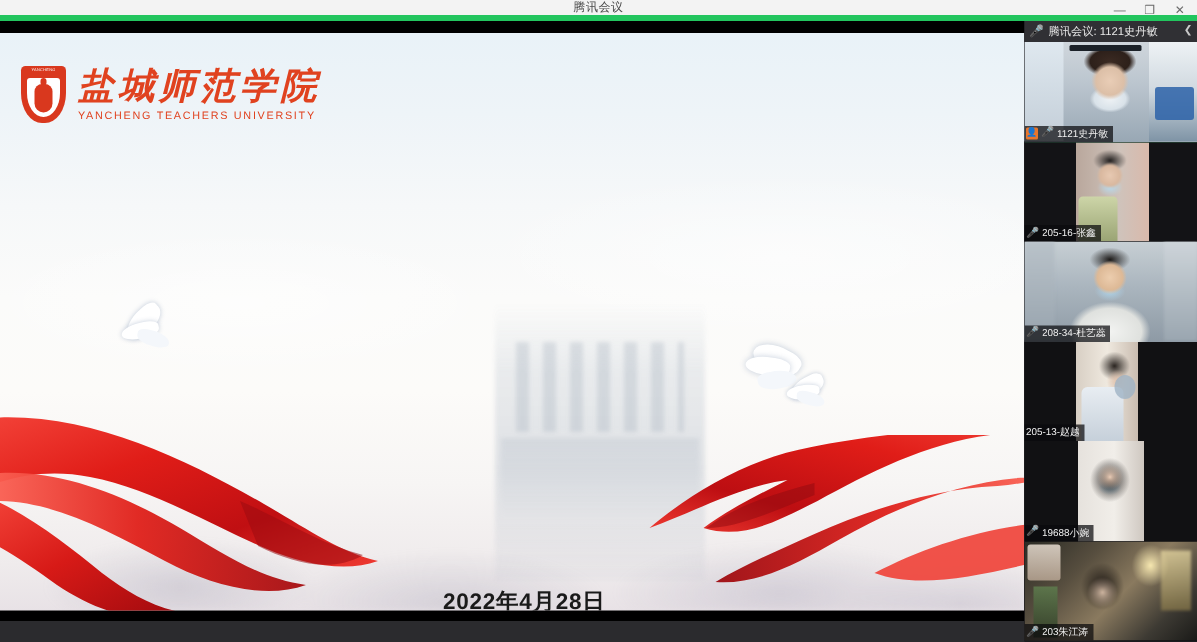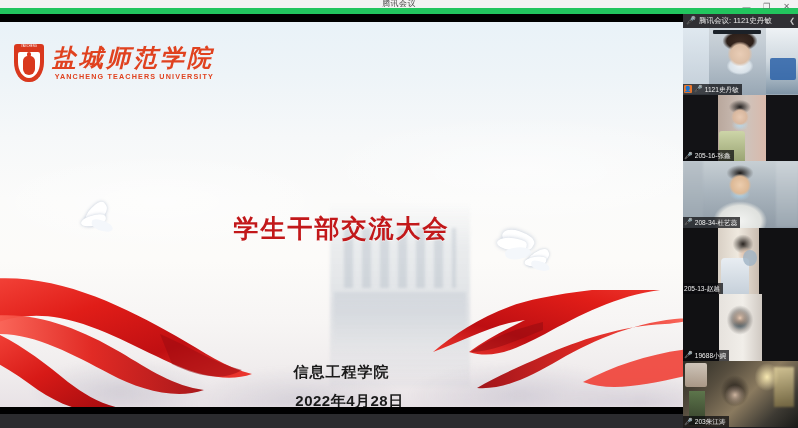--- a/index.html
+++ b/index.html
@@ -15,21 +15,21 @@
     position: relative;
     width: 798px; height: 428px;
     background: #2b2b2e;
   }
 
   
   #titlebar {
     position: absolute; top: 0; left: 0;
     width: 798px; height: 14px;
     background: #f3f3f3;
-    border-bottom: 6px solid #22c55e;
+    border-bottom: 4px solid #22c55e;
     display: flex; align-items: center; justify-content: center;
   }
   #titlebar .tb-title {
     font-size: 8px;
     color: #4a4a4a;
     letter-spacing: .4px;
     line-height: 14px;
   }
   #winbtns {
     position: absolute; top: 0; right: 2px;
@@ -138,23 +138,22 @@
     font-size:2.6px; color:#fff; text-align:center; letter-spacing:.2px;
   }
   #logo .wordmark { display:flex; flex-direction:column; gap:1px; }
   #logo .wordmark .cn {
     font-family:Liberation Sans, sans-serif;
     font-size:24px; font-weight:700; color:#e0421f;
     letter-spacing:3px; line-height:26px;
     font-style: italic;
   }
   #logo .wordmark .en {
-    font-size:7.2px; color:#e0421f; letter-spacing:1.15px; font-weight:700;
+    font-size:7.2px; color:#e0421f; letter-spacing:1.15px; font-weight:400;
     line-height:9px;
-    text-align:right;
   }
 
   
   #slide-title {
     position:absolute; left:0; top:122px; width:683px;
     text-align:center;
     font-family:"DejaVu Serif", serif;
     font-size:25px; font-weight:700; color:#c2181a;
     letter-spacing:1.5px;
     text-shadow: 0 1px 1px rgba(255,255,255,.6);
@@ -373,21 +372,20 @@
           <div class="shield-inner"></div>
           <div class="glyph"></div>
           <div class="toptext">YANCHENG</div>
         </div>
         <div class="wordmark">
           <div class="cn">盐城师范学院</div>
           <div class="en">YANCHENG TEACHERS UNIVERSITY</div>
         </div>
       </div>
 
-      <div id="slide-subtitle">学生干部交流大会</div>
 
       <svg class="ribbon" id="ribbon-left" viewBox="0 0 300 132">
         <defs>
           <linearGradient id="rgL" x1="0" y1="0" x2="1" y2="1">
             <stop offset="0%" stop-color="#f4443a"></stop>
             <stop offset="35%" stop-color="#e01d18"></stop>
             <stop offset="70%" stop-color="#c00f12"></stop>
             <stop offset="100%" stop-color="#ef3a31"></stop>
           </linearGradient>
           <linearGradient id="rgL2" x1="0" y1="0" x2="1" y2="0">
@@ -441,21 +439,20 @@
         <div class="wing1"></div>
           <div class="body"></div>
           <div class="wing2"></div>
       </div>
       <div class="dove" id="dove-c">
         <div class="wing1"></div>
           <div class="body"></div>
           <div class="wing2"></div>
       </div>
 
-      <div id="slide-org">信息工程学院</div>
       <div id="slide-date">2022年4月28日</div>
     </div>
 
   </div>
 
   <div id="rail">
 
     <div id="speaking">
       <span class="mic-red">🎤</span>
       <span class="sp-text">腾讯会议: 1121史丹敏</span>

